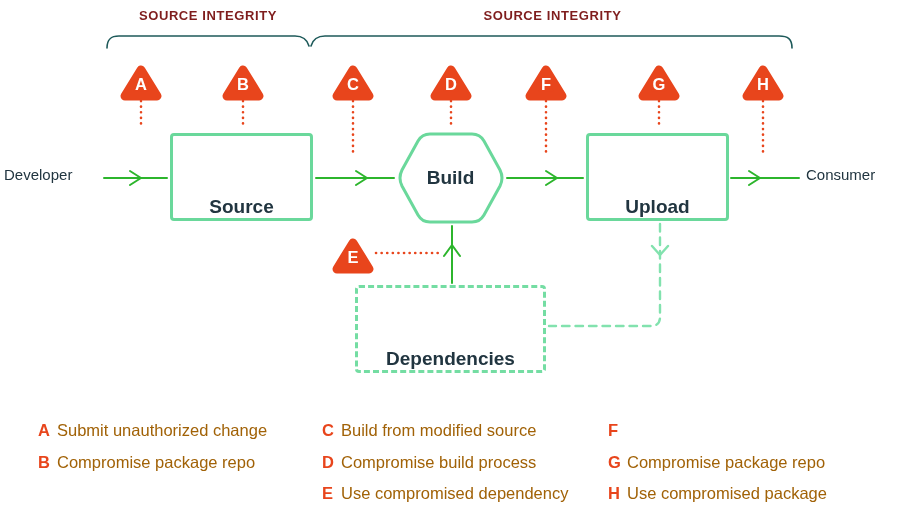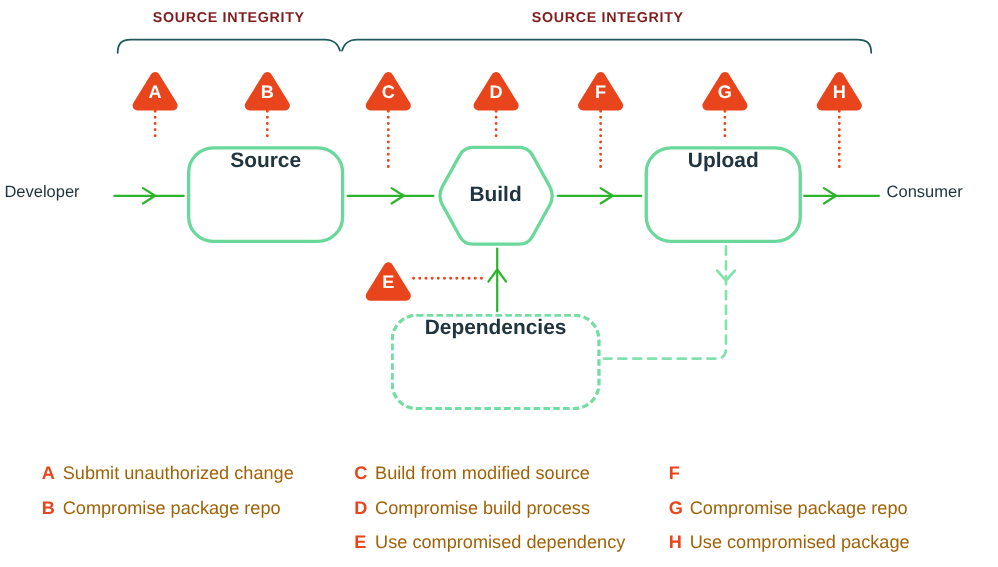--- a/index.html
+++ b/index.html
@@ -11,22 +11,22 @@
   .bg-svg{position:absolute;left:0;top:0;width:907px;height:515px;}
 
   .brace-label{
     position:absolute;top:8px;text-align:center;
     font-size:13px;font-weight:700;letter-spacing:.6px;color:#7f1d1d;
   }
   .flow-label{
     position:absolute;top:166px;font-size:15px;font-weight:400;color:#213540;white-space:nowrap;
   }
   .node{
-    position:absolute;box-sizing:border-box;border-radius:24px;background:#fff;
-    display:flex;align-items:flex-start;justify-content:center;
+    position:absolute;box-sizing:border-box;border-radius:4px;background:#fff;
+    display:flex;align-items:flex-end;justify-content:center;
     font-size:19px;font-weight:700;color:#213540;
   }
   .node.solid{border:3px solid #6ad89b;}
   .node.dashed{border:3px dashed #74dda3;}
   .hex-label{
     position:absolute;left:397px;top:133px;width:107px;height:89px;
     display:flex;align-items:center;justify-content:center;
     font-size:19px;font-weight:700;color:#213540;
   }
 

